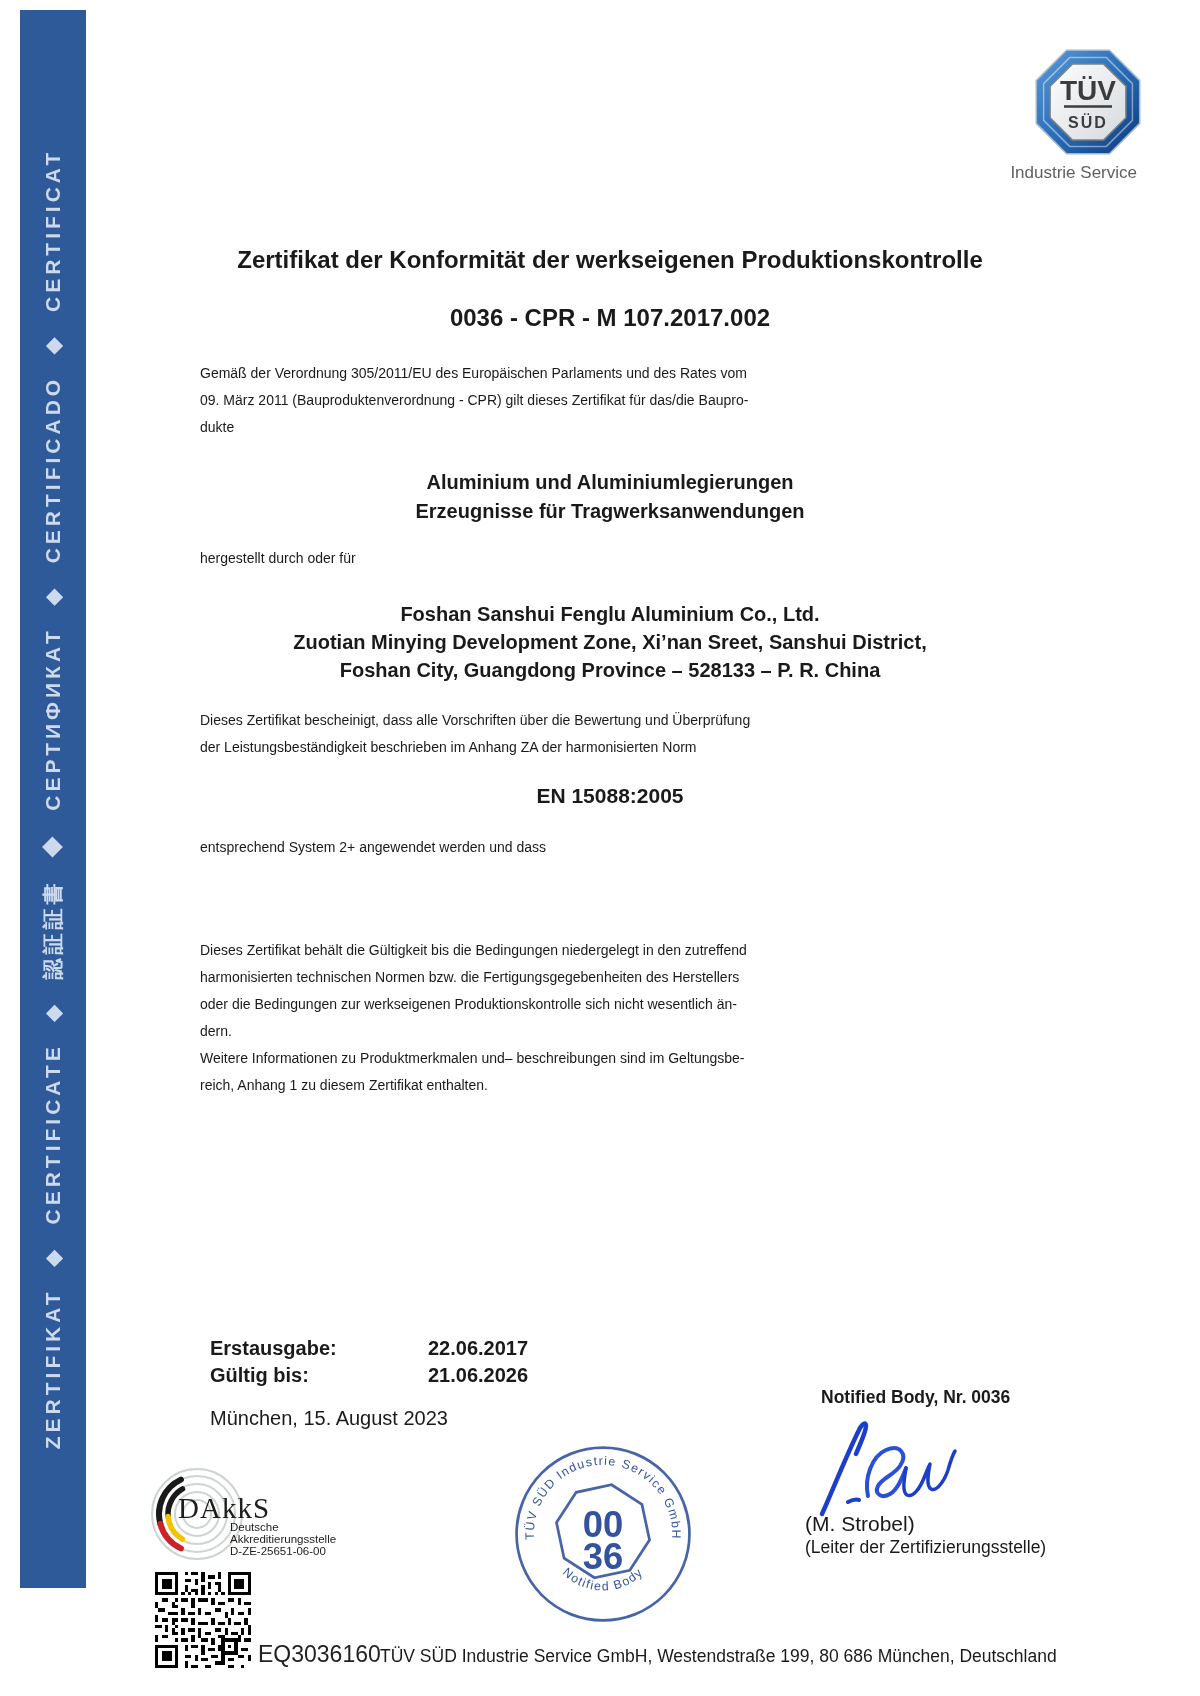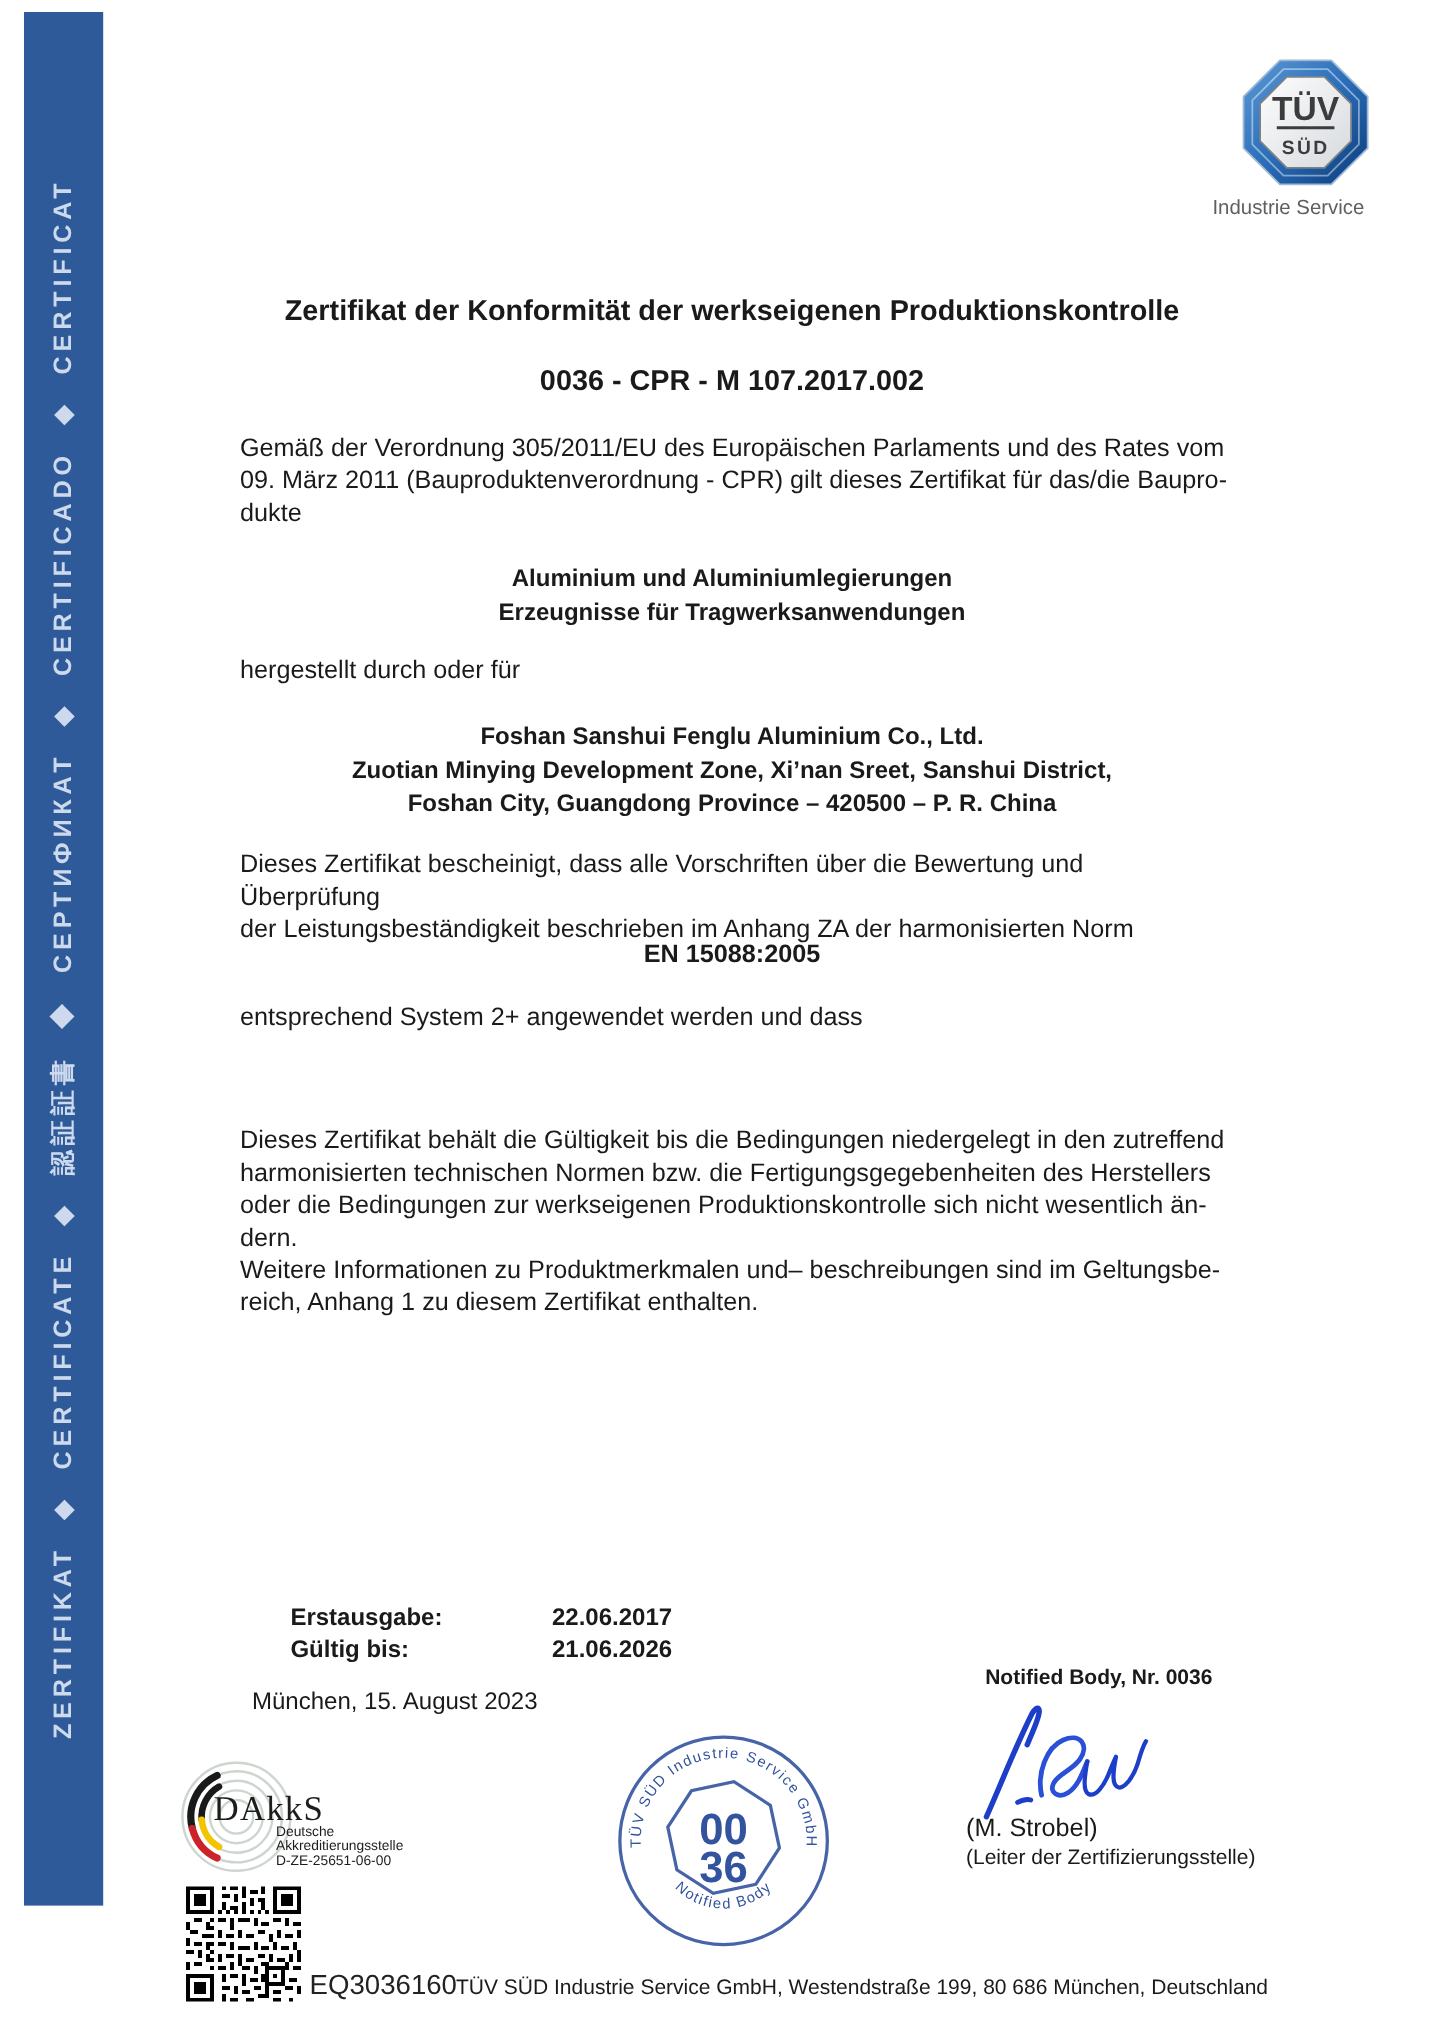--- a/index.html
+++ b/index.html
@@ -19,32 +19,32 @@
     position:absolute;top:100%;left:0;width:1578px;height:66px;
     transform-origin:0 0;transform:rotate(-90deg);
     color:#cdd9ec;font-weight:bold;font-size:21px;line-height:66px;
     text-align:center;letter-spacing:4px;word-spacing:12px;white-space:nowrap;
   }
   
   .logo-subtitle{left:937px;top:163px;width:200px;text-align:right;font-size:17px;color:#606060;}
   
   .title{left:150px;top:246px;width:920px;font-size:24px;line-height:28px;}
   .certno{left:150px;top:304px;width:920px;font-size:24px;}
-  .para{font-size:21px;line-height:27px;}
+  .para{font-size:14px;line-height:27px;}
   .intro{left:200px;top:360px;width:824px;}
   .product{left:150px;top:468px;width:920px;font-size:20px;line-height:29px;}
   .hergestellt{left:200px;top:545px;}
   .company{left:150px;top:600px;width:920px;font-size:20px;line-height:28px;}
   .attest{left:200px;top:707px;width:824px;}
   .standard{left:150px;top:784px;width:920px;font-size:21px;}
   .system{left:200px;top:834px;width:824px;}
   .fulfillment{left:208px;top:885px;width:820px;font-size:19.5px;}
   .validity{left:200px;top:937px;width:824px;}
   .surveillance{left:200px;top:1115px;width:824px;}
-  .dates{left:210px;top:1335px;width:560px;font-size:20px;line-height:27px;margin-left:32px;}
+  .dates{left:210px;top:1335px;width:560px;font-size:20px;line-height:27px;}
   .dates .lbl{display:inline-block;width:218px;}
   .placedate{left:210px;top:1407px;font-size:20px;}
   .notified-label{left:821px;top:1387px;font-size:17.5px;}
   .signer{left:805px;top:1512px;font-size:21px;}
   .signer-role{left:805px;top:1537px;font-size:17.5px;}
   .dakks-name{left:178px;top:1492px;font-family:"Liberation Serif",serif;font-size:29px;color:#1d1d1b;letter-spacing:1px;}
   .dakks-small{left:230px;width:200px;font-size:11.5px;color:#1d1d1b;line-height:12px;}
   .eq{left:258px;top:1641px;font-size:23px;color:#222;}
   .footer-address{left:380px;top:1646px;width:700px;font-size:17.5px;}
 </style>
@@ -82,21 +82,21 @@
   <div class="abs certno b center">0036 - CPR - M 107.2017.002</div>
 
   <div class="abs para intro lines">Gemäß der Verordnung 305/2011/EU des Europäischen Parlaments und des Rates vom
 09. März 2011 (Bauproduktenverordnung - CPR) gilt dieses Zertifikat für das/die Baupro-
 dukte</div>
   <div class="abs product b center lines">Aluminium und Aluminiumlegierungen
 Erzeugnisse für Tragwerksanwendungen</div>
   <div class="abs para hergestellt">hergestellt durch oder für</div>
   <div class="abs company b center lines">Foshan Sanshui Fenglu Aluminium Co., Ltd.
 Zuotian Minying Development Zone, Xi’nan Sreet, Sanshui District,
-Foshan City, Guangdong Province – 420500 – P. R. China</div>
+Foshan City, Guangdong Province – 528133 – P. R. China</div>
   <div class="abs para attest lines">Dieses Zertifikat bescheinigt, dass alle Vorschriften über die Bewertung und Überprüfung
 der Leistungsbeständigkeit beschrieben im Anhang ZA der harmonisierten Norm</div>
   <div class="abs standard b center">EN 15088:2005</div>
   <div class="abs para system">entsprechend System 2+ angewendet werden und dass</div>
   <div class="abs para validity lines">Dieses Zertifikat behält die Gültigkeit bis die Bedingungen niedergelegt in den zutreffend
 harmonisierten technischen Normen bzw. die Fertigungsgegebenheiten des Herstellers
 oder die Bedingungen zur werkseigenen Produktionskontrolle sich nicht wesentlich än-
 dern.
 Weitere Informationen zu Produktmerkmalen und– beschreibungen sind im Geltungsbe-
 reich, Anhang 1 zu diesem Zertifikat enthalten.</div>

